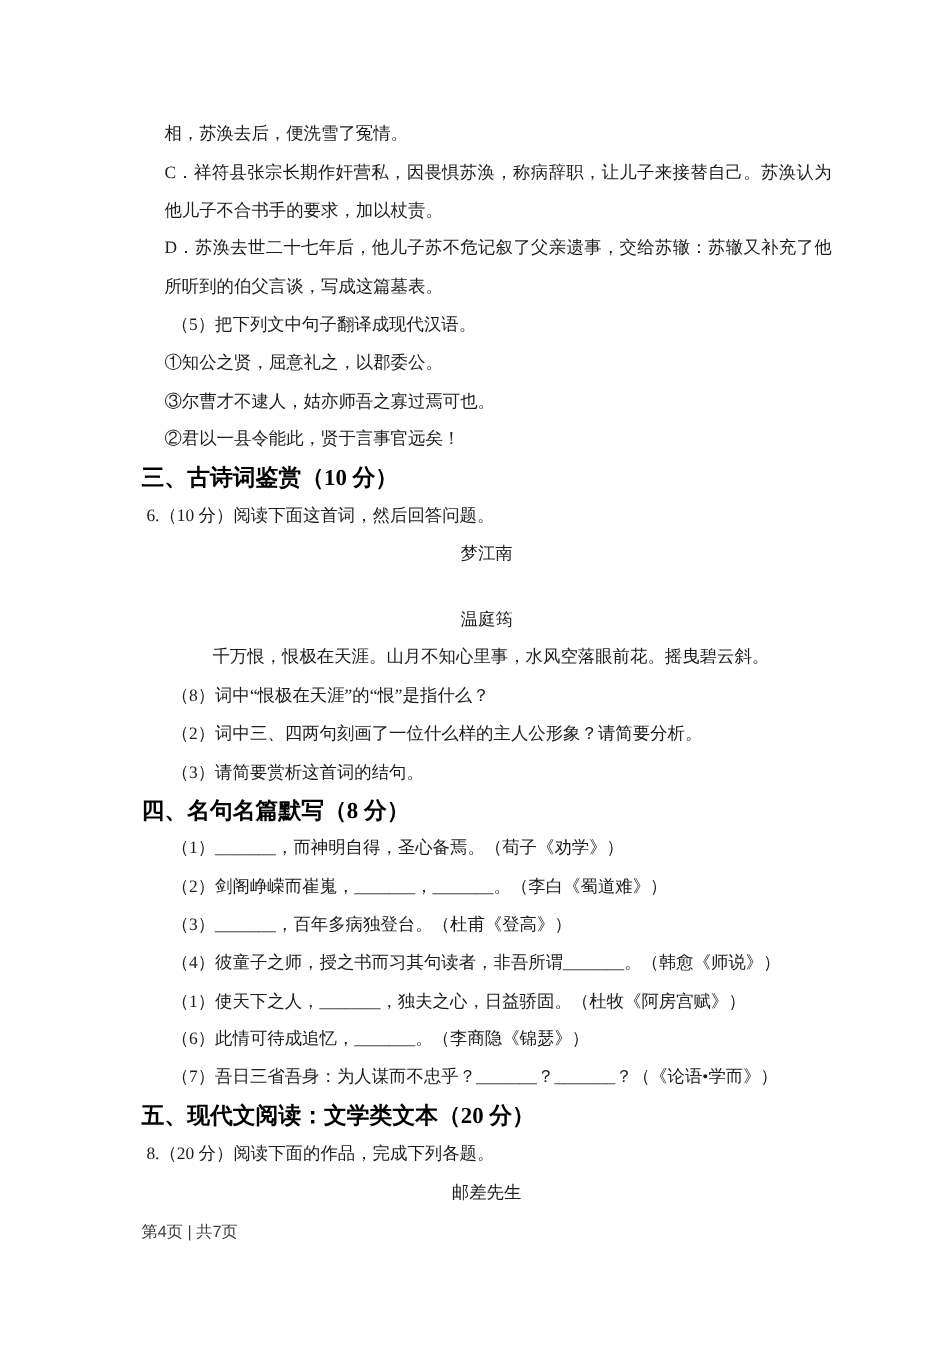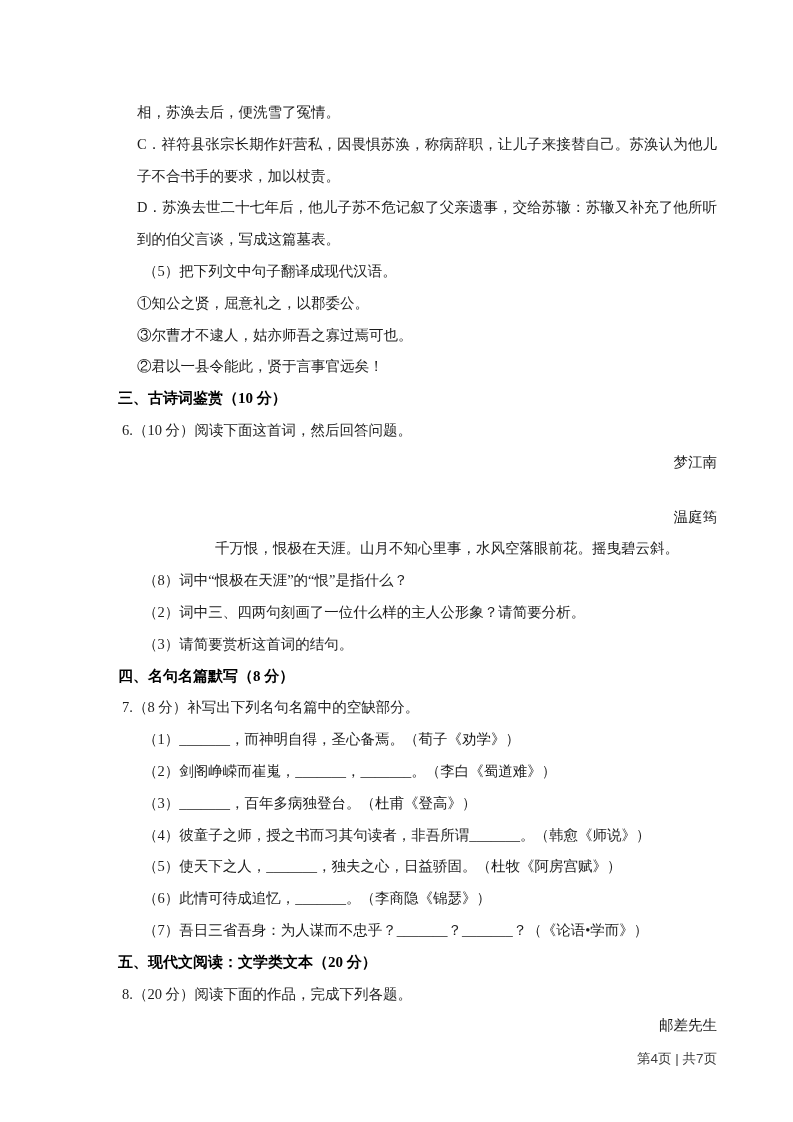--- a/index.html
+++ b/index.html
@@ -10,52 +10,51 @@
   body {
     width: 793px;
     height: 1122px;
     overflow: hidden;
     font-family: "Liberation Serif", "DejaVu Serif", serif;
     font-size: 14.5px;
     color: #1c1c1c;
     position: relative;
   }
   .doc {
-    padding: 97px 76px 0 118px;
+    padding: 97px 100px 0 118px;
     line-height: 31.8px;
   }
   .ln { margin: 0; }
   .para {               
     margin-left: 19px;
     text-align: justify;
   }
   .sub {                
     margin-left: 25px;
   }
   .stem {               
     margin-left: 4px;
   }
   .heading {
     font-weight: bold;
-    font-size: 15px;
+    font-size: 19px;
     color: #000000;
   }
   .center {
-    text-align: right;
+    text-align: center;
     margin-left: 0;
   }
   .poem {
     margin-left: 59px;
-    text-align: center;
   }
   .gap-after {
     margin-bottom: 23px;
   }
   .footer {
-    text-align: right;
+    text-align: left;
     font-family: "Liberation Sans", "DejaVu Sans", sans-serif;
     font-size: 13.5px;
     color: #3d3d3d;
     margin-top: 1px;
   }
 </style>
 </head>
 <body>
 
 <div class="doc">
@@ -68,25 +67,24 @@
   <p class="ln para">②君以一县令能此，贤于言事官远矣！</p>
   <p class="ln heading">三、古诗词鉴赏（10 分）</p>
   <p class="ln stem">6.（10 分）阅读下面这首词，然后回答问题。</p>
   <p class="ln center gap-after">梦江南</p>
   <p class="ln center">温庭筠</p>
   <p class="ln poem">千万恨，恨极在天涯。山月不知心里事，水风空落眼前花。摇曳碧云斜。</p>
   <p class="ln sub">（8）词中“恨极在天涯”的“恨”是指什么？</p>
   <p class="ln sub">（2）词中三、四两句刻画了一位什么样的主人公形象？请简要分析。</p>
   <p class="ln sub">（3）请简要赏析这首词的结句。</p>
   <p class="ln heading">四、名句名篇默写（8 分）</p>
-  <p class="ln stem">7.（8 分）补写出下列名句名篇中的空缺部分。</p>
   <p class="ln sub">（1）_______，而神明自得，圣心备焉。（荀子《劝学》）</p>
   <p class="ln sub">（2）剑阁峥嵘而崔嵬，_______，_______。（李白《蜀道难》）</p>
   <p class="ln sub">（3）_______，百年多病独登台。（杜甫《登高》）</p>
   <p class="ln sub">（4）彼童子之师，授之书而习其句读者，非吾所谓_______。（韩愈《师说》）</p>
-  <p class="ln sub">（5）使天下之人，_______，独夫之心，日益骄固。（杜牧《阿房宫赋》）</p>
+  <p class="ln sub">（1）使天下之人，_______，独夫之心，日益骄固。（杜牧《阿房宫赋》）</p>
   <p class="ln sub">（6）此情可待成追忆，_______。（李商隐《锦瑟》）</p>
   <p class="ln sub">（7）吾日三省吾身：为人谋而不忠乎？_______？_______？（《论语•学而》）</p>
   <p class="ln heading">五、现代文阅读：文学类文本（20 分）</p>
   <p class="ln stem">8.（20 分）阅读下面的作品，完成下列各题。</p>
   <p class="ln center">邮差先生</p>
   <p class="ln footer">第4页 | 共7页</p>
 </div>
 
 </body></html>

